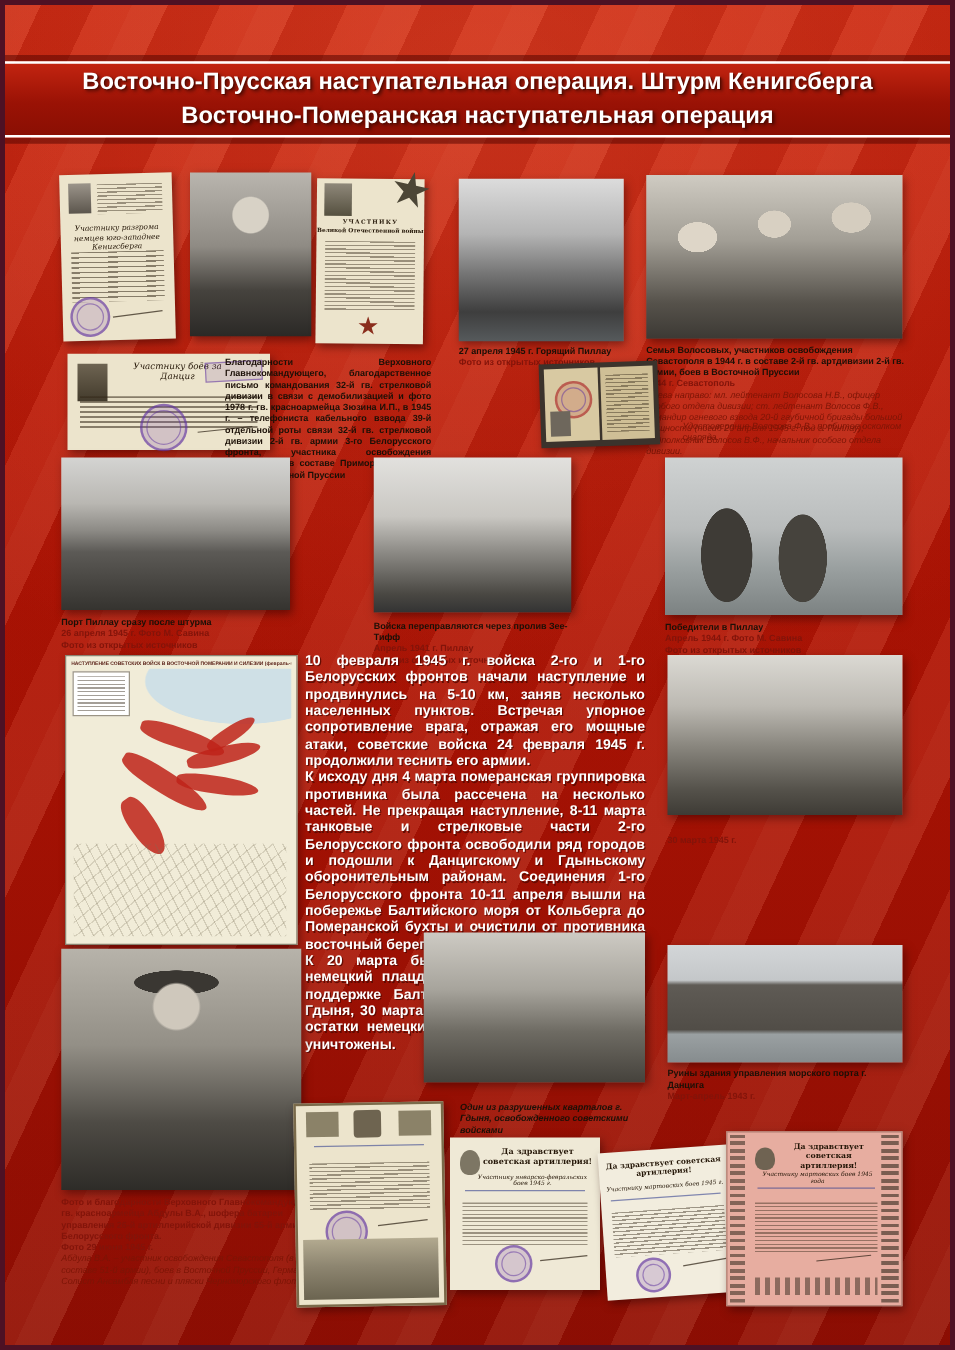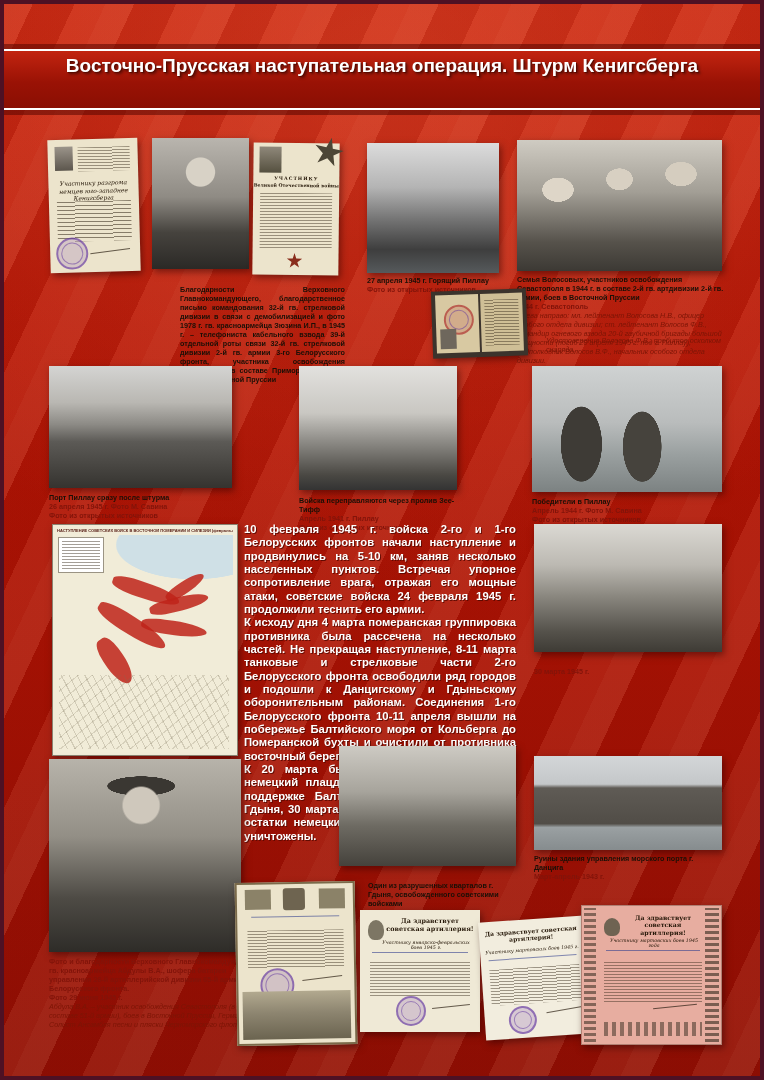--- a/index.html
+++ b/index.html
@@ -44,20 +44,21 @@
   .sign{position:absolute;height:1px;background:rgba(40,28,16,.7);transform:rotate(-6deg);}
   .map-arrow{position:absolute;background:rgba(190,35,25,.85);border-radius:40% 60% 55% 45%;}
 </style>
 </head>
 <body>
 
 <div class="poster">
 
   <div class="header">
     <div>Восточно-Прусская наступательная операция. Штурм Кенигсберга</div>
+    <div>Восточно-Померанская наступательная операция</div>
   </div>
 
   <div class="doc" style="left:45px;top:135px;width:90px;height:133px;transform:rotate(-1.5deg);">
     <div class="abs" style="left:7px;top:7px;width:18px;height:24px;background:linear-gradient(180deg,#9b948a,#5c564d);"></div>
     <div class="abs lines-f" style="left:30px;top:8px;width:52px;height:24px;"></div>
     <div class="t-script" style="left:4px;top:40px;width:82px;font-size:6px;line-height:1.25;">Участнику разгрома немцев юго-западнее Кенигсберга</div>
     <div class="abs lines" style="left:8px;top:62px;width:74px;height:40px;"></div>
     <div class="stamp" style="left:6px;top:98px;width:28px;height:28px;background:rgba(110,60,170,.18);"></div>
     <div class="sign" style="left:40px;top:112px;width:40px;"></div>
   </div>
@@ -79,20 +80,28 @@
     <span class="r">Фото из открытых источников</span>
   </div>
 
   <div class="photo" style="left:513px;top:136px;width:205px;height:131px;background:radial-gradient(ellipse 26px 20px at 20% 38%,#ded6c8 0 60%,transparent 61%),radial-gradient(ellipse 22px 18px at 50% 30%,#d8d0c2 0 60%,transparent 61%),radial-gradient(ellipse 26px 20px at 80% 26%,#d5cdbf 0 60%,transparent 61%),linear-gradient(180deg,#cfcbc2 0%,#a29e95 40%,#56524b 78%,#3c3934 100%);"></div>
   <div class="cap" style="left:513px;top:271px;width:208px;">
     <span class="b">Семья Волосовых, участников освобождения Севастополя в 1944 г. в составе 2-й гв. артдивизии 2-й гв. армии, боев в Восточной Пруссии</span>
     <span class="r">1944 г. Севастополь</span>
     <span class="i">Слева направо: мл. лейтенант Волосова Н.В., офицер особого отдела дивизии; ст. лейтенант Волосов Ф.В., командир огневого взвода 20-й гаубичной бригады большой мощности (погиб 20 апреля 1945 г. под г. Пиллау); подполковник Волосов В.Ф., начальник особого отдела дивизии.</span>
   </div>
 
+  <div class="doc" style="left:50px;top:279px;width:162px;height:77px;">
+    <div class="abs" style="left:8px;top:8px;width:24px;height:30px;background:linear-gradient(180deg,#6e6452,#433b2c);"></div>
+    <div class="t-script" style="left:38px;top:6px;width:100px;font-size:7px;line-height:1.2;">Участнику боёв за Данциг</div>
+    <div class="abs" style="right:6px;top:6px;width:44px;height:14px;border:1px solid rgba(96,52,160,.55);background:rgba(110,60,170,.15);transform:rotate(-3deg);"></div>
+    <div class="abs lines" style="left:10px;top:34px;width:142px;height:26px;"></div>
+    <div class="stamp" style="left:58px;top:40px;width:34px;height:34px;background:rgba(110,60,170,.2);"></div>
+    <div class="sign" style="right:14px;bottom:16px;width:44px;"></div>
+  </div>
 
   <div class="cap" style="left:176px;top:281px;width:165px;text-align:justify;">
     <span class="b">Благодарности Верховного Главнокомандующего, благодарственное письмо командования 32-й гв. стрелковой дивизии в связи с демобилизацией и фото 1978 г. гв. красноармейца Зюзина И.П., в 1945 г. – телефониста кабельного взвода 39-й отдельной роты связи 32-й гв. стрелковой дивизии 2-й гв. армии 3-го Белорусского фронта, участника освобождения Севастополя в составе Приморской армии, боев в Восточной Пруссии</span>
   </div>
 
   <div class="photo" style="left:428px;top:286px;width:95px;height:67px;transform:rotate(-2deg);background:#3b332c;">
     <div class="abs" style="left:4px;top:4px;width:43px;height:58px;background:#d8c9a2;">
       <div class="stamp" style="left:8px;top:10px;width:26px;height:26px;border-color:rgba(170,40,40,.6);background:rgba(190,60,50,.2);"></div>
       <div class="abs" style="left:4px;bottom:4px;width:16px;height:20px;background:#6e675c;"></div>
     </div>
@@ -153,21 +162,21 @@
   </div>
 
   <div class="photo" style="left:45px;top:755px;width:192px;height:193px;background:radial-gradient(circle at 48% 24%,#cfc8bc 0 10%,transparent 11%),radial-gradient(ellipse 56px 16px at 48% 14%,#3a3732 0 60%,transparent 61%),linear-gradient(180deg,#b7b3aa 0%,#938f86 40%,#4e4b45 72%,#2e2c28 100%);"></div>
   <div class="cap" style="left:45px;top:953px;width:216px;">
     <span class="r">Фото и благодарности Верховного Главнокомандующего гв. красноармейца Абдулы В.А., шофера батареи управления 26-й артиллерийской дивизии 65-й армии 2-го Белорусского фронта.</span>
     <span class="r">Фото 29 июня 1945 г.</span>
     <span class="i">Абдула В.А. – участник освобождения Севастополя (в составе 51-й армии), боев в Восточной Пруссии, Германии. Солист Ансамбля песни и пляски Черноморского флота.</span>
   </div>
 
   <div class="photo" style="left:335px;top:742px;width:177px;height:120px;background:linear-gradient(180deg,#cdcac3 0%,#a7a49c 38%,#6e6b63 66%,#45423c 100%);"></div>
-  <div class="cap" style="left:364px;top:877px;width:150px;">
+  <div class="cap" style="left:364px;top:877px;width:150px;font-style:italic;">
     <span class="b">Один из разрушенных кварталов г. Гдыня, освобожденного советскими войсками</span>
     <span class="r">Март 1945 г.</span>
   </div>
 
   <div class="photo" style="left:530px;top:752px;width:188px;height:94px;background:linear-gradient(180deg,#d3d6d8 0%,#c4c7c9 30%,#5f5b55 34%,#514d47 72%,#9aa0a2 76%,#868c8e 100%);"></div>
   <div class="cap" style="left:530px;top:850px;width:190px;">
     <span class="b">Руины здания управления морского порта г. Данцига</span>
     <span class="r">Март-апрель 1943 г.</span>
   </div>
 

